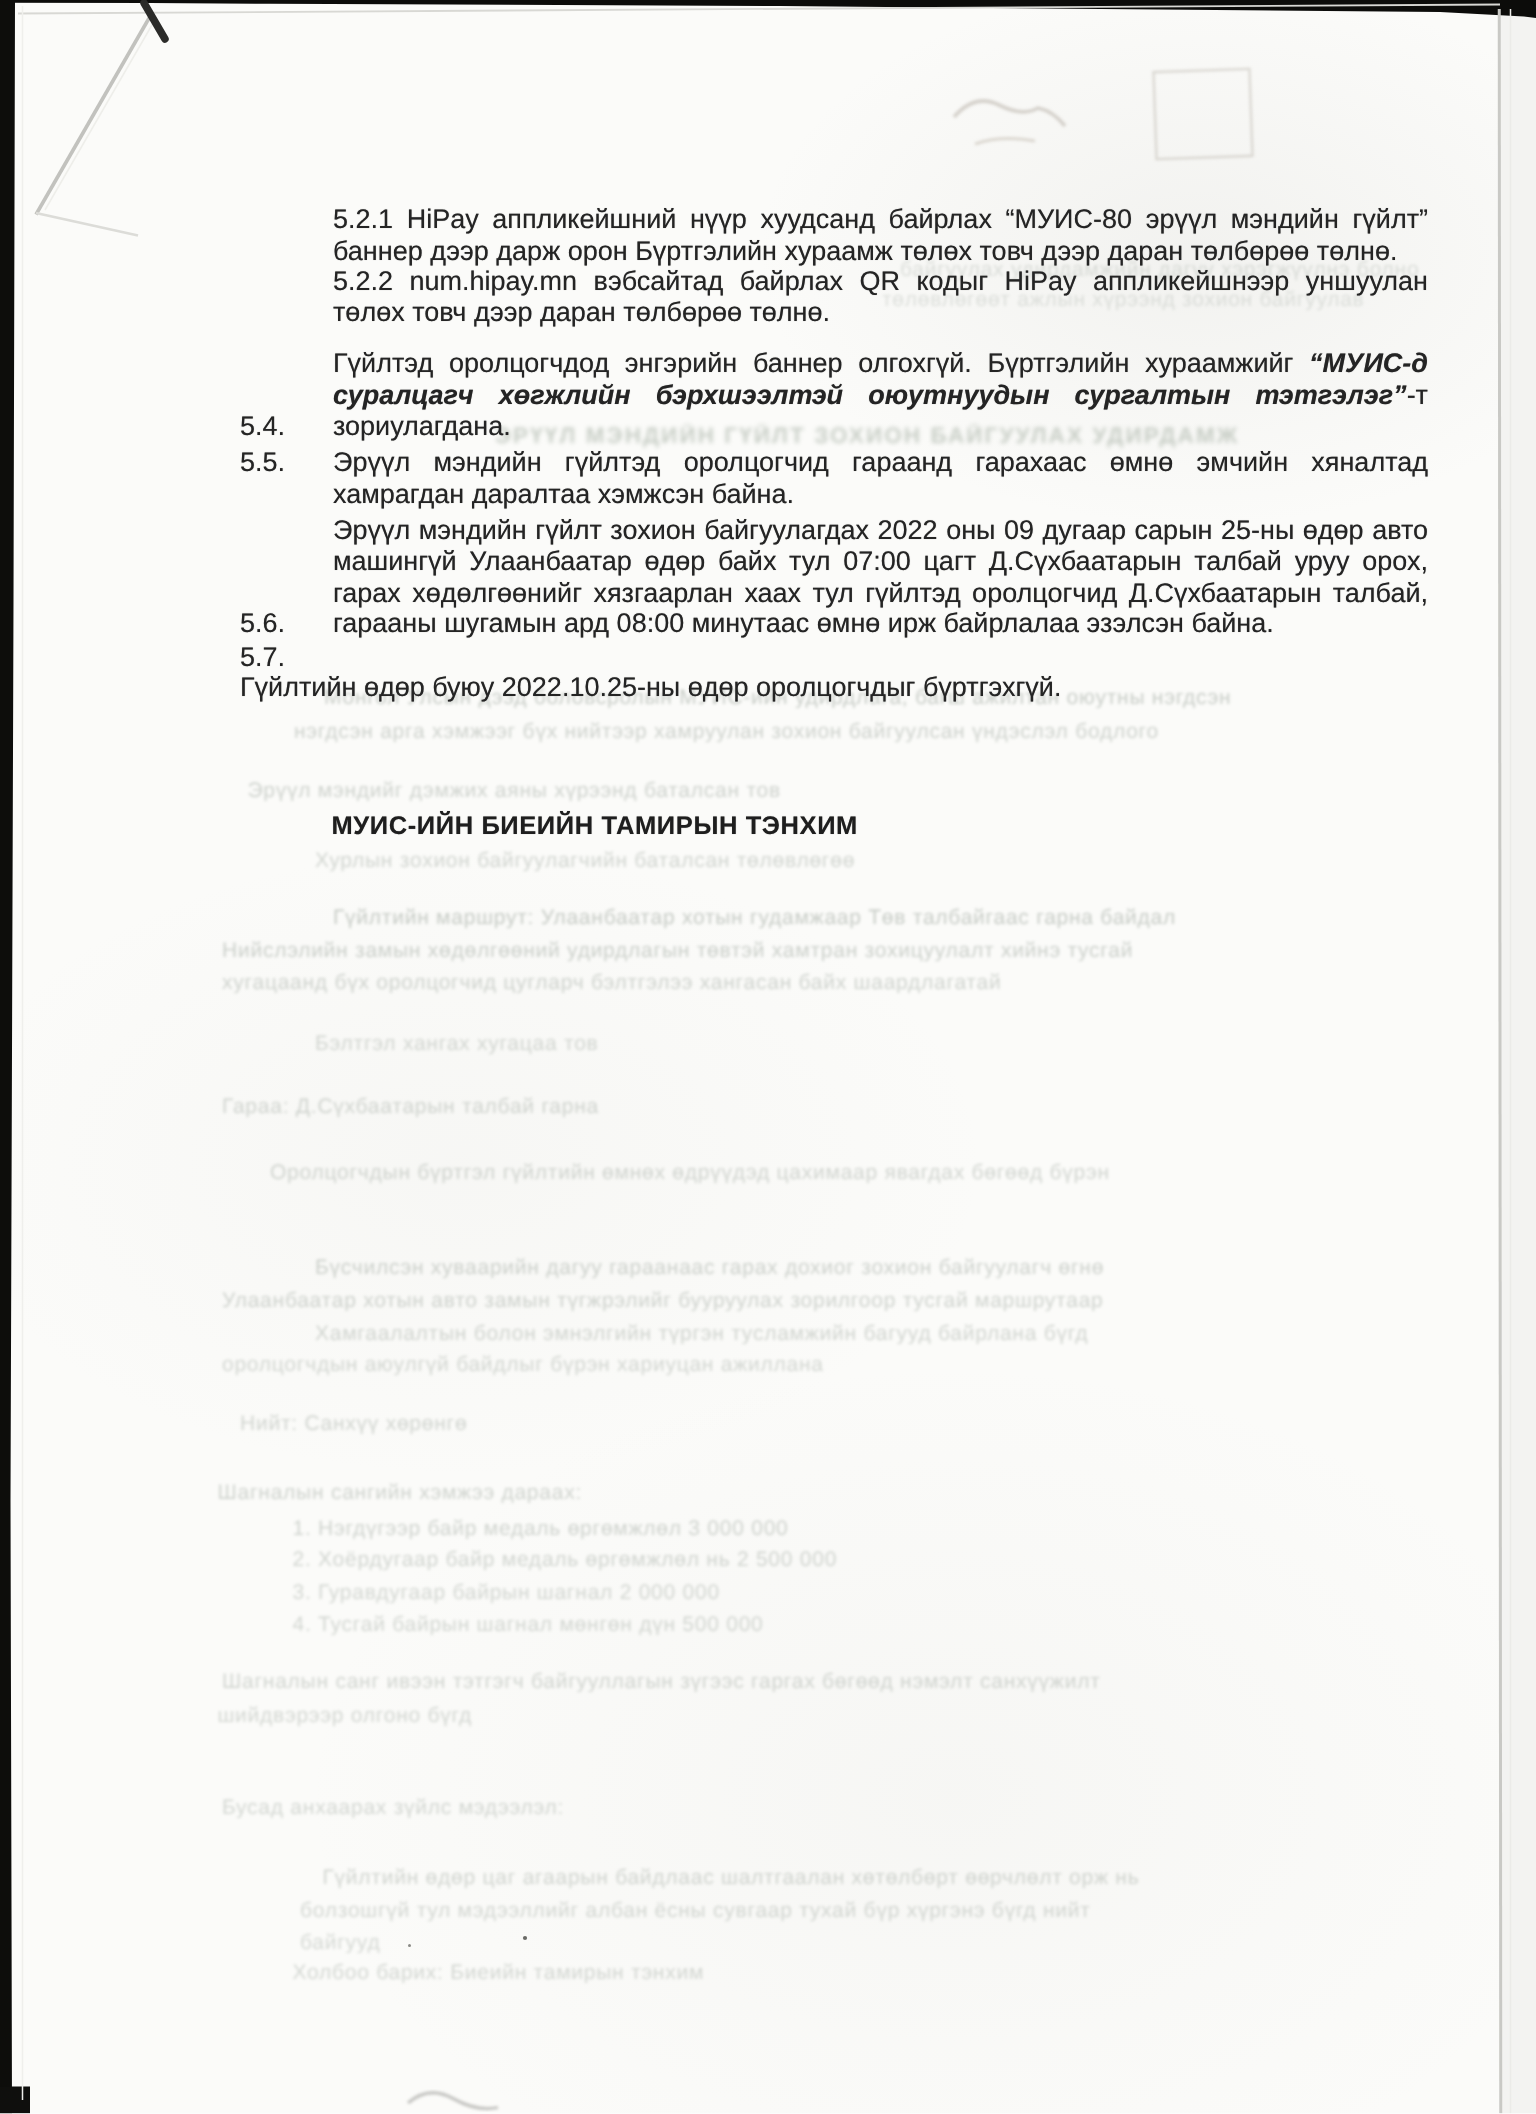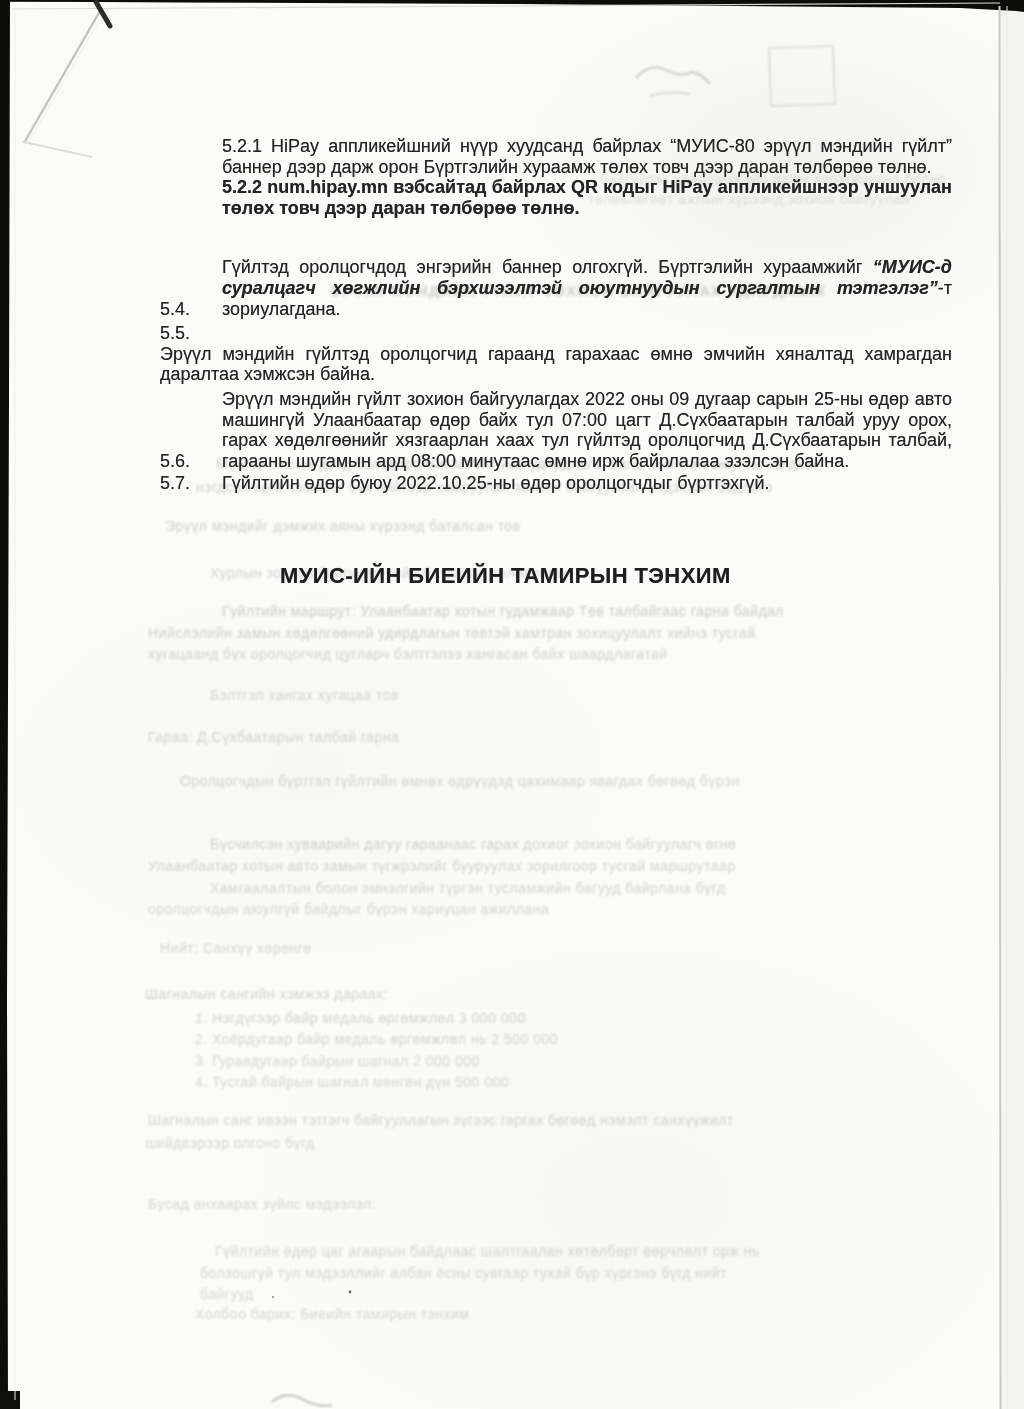--- a/index.html
+++ b/index.html
@@ -35,22 +35,22 @@
   .content{
     position:absolute;left:160px;top:88px;width:792px;z-index:4;
     color:var(--ink);font-size:18px;line-height:20.6px;
     text-shadow:0 0 0.5px rgba(30,30,30,0.55);
   }
   .item{display:flex;}
   .item .num{width:62px;flex:none;}
   .item .txt{flex:1;text-align:justify;}
   .item .txt .bi{font-weight:bold;font-style:italic;}
   .heading{
-    margin-top:72px;margin-left:120px;
-    font-size:22px;font-weight:bold;letter-spacing:0.4px;color:#1e1e1e;
+    margin-top:72px;margin-left:61px;
+    font-size:17px;font-weight:bold;letter-spacing:0.4px;color:#1e1e1e;
   }
 </style>
 </head>
 <body>
 
 <div class="page"></div>
 <div class="outer-right"></div>
 
 <div id="ghost-layer">
     <div class="ghost" style="top: 172px; left: 600px; width: 360px; font-size: 14px; opacity: 0.3;">байгуулах удирдамжийн дагуу хэрэгжүүлнэ болно</div>
@@ -118,35 +118,35 @@
     <path d="M272,1402 q14,-12 30,-3 t30,6" fill="none" stroke="#9a9a96" stroke-width="2.2"></path>
   </g>
 </svg>
 
 <div class="content">
   <div id="items">
       <div class="item" style="margin-bottom: 0px; margin-top: 48px;">
         <div class="num"></div>
         <div class="txt"><span>5.2.1 HiPay аппликейшний нүүр хуудсанд байрлах “МУИС-80 эрүүл мэндийн гүйлт” баннер дээр дарж орон Бүртгэлийн хураамж төлөх товч дээр даран төлбөрөө төлнө.</span></div>
       </div>
-      <div class="item" style="margin-bottom: 39px; font-weight: bold;">
+      <div class="item" style="margin-bottom: 14px;">
         <div class="num"></div>
         <div class="txt"><span>5.2.2 num.hipay.mn вэбсайтад байрлах QR кодыг HiPay аппликейшнээр уншуулан төлөх товч дээр даран төлбөрөө төлнө.</span></div>
       </div>
       <div class="item" style="margin-bottom: 4px; align-items: flex-end;">
         <div class="num">5.4.</div>
         <div class="txt"><span>Гүйлтэд оролцогчдод энгэрийн баннер олгохгүй. Бүртгэлийн хураамжийг </span><span class="bi">“МУИС-д суралцагч хөгжлийн бэрхшээлтэй оюутнуудын сургалтын тэтгэлэг”</span><span>-т зориулагдана.</span></div>
       </div>
-      <div class="item" style="margin-bottom: 4px; flex-direction: column;">
+      <div class="item" style="margin-bottom: 4px;">
         <div class="num">5.5.</div>
         <div class="txt"><span>Эрүүл мэндийн гүйлтэд оролцогчид гараанд гарахаас өмнө эмчийн хяналтад хамрагдан даралтаа хэмжсэн байна.</span></div>
       </div>
       <div class="item" style="margin-bottom: 2px; align-items: flex-end;">
         <div class="num">5.6.</div>
         <div class="txt"><span>Эрүүл мэндийн гүйлт зохион байгуулагдах 2022 оны 09 дугаар сарын 25-ны өдөр авто машингүй Улаанбаатар өдөр байх тул 07:00 цагт Д.Сүхбаатарын талбай уруу орох, гарах хөдөлгөөнийг хязгаарлан хаах тул гүйлтэд оролцогчид Д.Сүхбаатарын талбай, гарааны шугамын ард 08:00 минутаас өмнө ирж байрлалаа эзэлсэн байна.</span></div>
       </div>
-      <div class="item" style="margin-bottom: 0px;">
+      <div class="item" style="margin-bottom: 0px; flex-direction: column;">
         <div class="num">5.7.</div>
         <div class="txt"><span>Гүйлтийн өдөр буюу 2022.10.25-ны өдөр оролцогчдыг бүртгэхгүй.</span></div>
       </div>
     </div>
   <div class="heading">МУИС-ИЙН БИЕИЙН ТАМИРЫН ТЭНХИМ</div>
 </div>
 
 </body></html>

